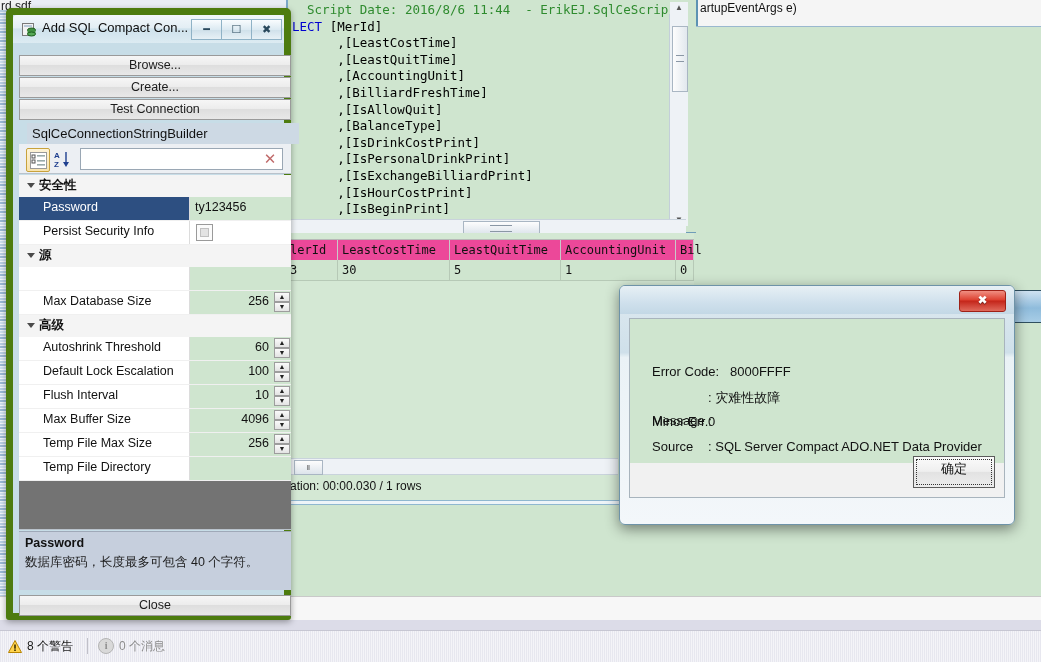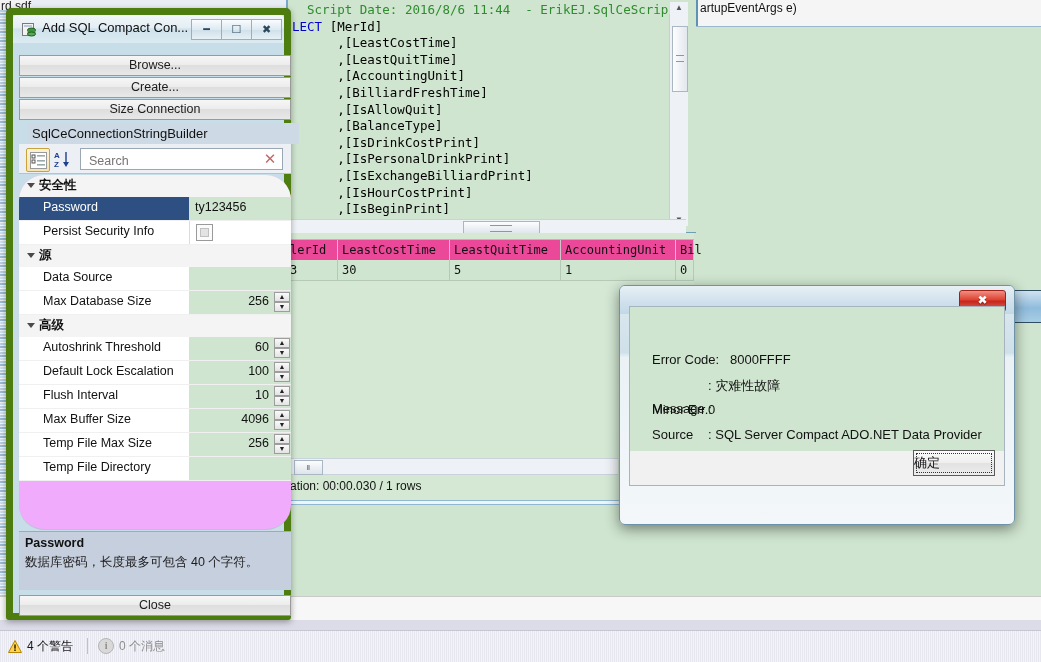--- a/index.html
+++ b/index.html
@@ -149,22 +149,22 @@
       font-size:11px;color:#1f3f8f;font-weight:bold;}
   #pg-search{left:61px;top:4px;width:203px;height:22px;background:#fff;
       border:1px solid #9aa7b4;box-sizing:border-box;}
   #pg-search-input{position:absolute;left:6px;top:2px;width:165px;height:17px;
       border:0;outline:0;background:transparent;font-size:12.5px;color:#9a9a9a;
       font-family:"Liberation Sans",sans-serif;}
   #pg-search-clear{position:absolute;right:4px;top:1px;width:16px;height:18px;
       text-align:center;line-height:18px;color:#c06a6a;font-size:15px;}
 
   
-  #pgrid{left:0;top:130px;width:272px;height:355px;background:#f0abfc;
-      border-bottom:1px solid #b9c2cb;box-sizing:border-box;overflow:hidden;border-radius:25px;}
+  #pgrid{left:0;top:130px;width:272px;height:355px;background:#737373;
+      border-bottom:1px solid #b9c2cb;box-sizing:border-box;overflow:hidden;}
   .pcat{position:relative;height:22px;background:#f4f4f4;}
   .pcat .tri{position:absolute;left:8px;top:8px;width:0;height:0;
       border-left:4px solid transparent;border-right:4px solid transparent;
       border-top:5px solid #4a4a4a;}
   .pcat .lab{position:absolute;left:20px;top:2px;font-size:12.5px;font-weight:bold;color:#111;}
   .prow{position:relative;height:23px;background:#fff;border-bottom:1px solid #f0f0f0;}
   .prow .nm{position:absolute;left:24px;top:3px;font-size:12.5px;color:#111;}
   .prow.sel .nm{left:24px;color:#fff;}
   .prow .nmcell{position:absolute;left:0;top:0;width:170px;height:23px;}
   .prow.sel .nmcell{background:#2d4f81;}
@@ -196,28 +196,28 @@
       background:linear-gradient(180deg,#dfeaf0 0%,#cfe0ea 28%,#eaf2f6 30%,#f3f7fa 100%);
       border:1px solid #6e93a8;
       box-shadow:0 4px 14px rgba(0,0,0,.45);box-sizing:border-box;}
   #err-titlebar{left:0;top:0;width:100%;height:28px;border-radius:5px 5px 0 0;
       background:linear-gradient(180deg,#e7f0f5,#cfe0ec 60%,#c3d8e6);}
   #err-close{right:8px;top:4px;width:45px;height:20px;
       background:linear-gradient(180deg,#f08f82,#dd4030 45%,#c4251a 50%,#e06a5c);
       border:1px solid #9e2117;border-radius:3px;
       text-align:center;line-height:18px;color:#fff;font-size:12px;font-weight:bold;
       text-shadow:0 1px 1px rgba(0,0,0,.5);}
-  #err-inner{left:9px;top:20px;width:376px;height:180px;background:#f1f1f1;
+  #err-inner{left:9px;top:32px;width:376px;height:180px;background:#f1f1f1;
       border:1px solid #a8b4bd;box-sizing:border-box;}
   #err-msgbox{left:0;top:0;width:100%;height:144px;background:#cfe5cf;}
   .err-line{position:absolute;font-size:13px;color:#111;white-space:nowrap;}
-  #err-ok{right:9px;bottom:9px;width:82px;height:26px;
+  #err-ok{right:9px;bottom:9px;width:82px;height:32px;
       background:linear-gradient(180deg,#fbfbfb,#efefef 48%,#e2e2e2 50%,#ededed);
       border:1px solid #5b5b5b;box-sizing:border-box;
-      line-height:24px;font-size:13px;color:#111;}
+      text-align:center;line-height:24px;font-size:13px;color:#111;}
   #err-ok .focusring{position:absolute;left:2px;top:2px;right:2px;bottom:2px;
       border:1px dotted #333;}
 </style>
 </head>
 <body>
 
 <div class="abs" id="ide-bg"></div>
 
 <div class="abs" id="ide-doc-tab-strip">
   <div class="abs" id="doc-tab-label">rd.sdf</div>
@@ -289,21 +289,21 @@
 <div class="abs" id="statusbar"></div>
 <div class="abs" id="status-items">
   <div class="status-item">
     <span class="warn-ico">
       <svg width="14" height="13" viewBox="0 0 14 13">
         <polygon points="7,0.5 13.5,12.5 0.5,12.5" fill="#ffd34d" stroke="#b88400" stroke-width="1"></polygon>
         <rect x="6.2" y="4.5" width="1.6" height="4.2" fill="#3a2b00"></rect>
         <rect x="6.2" y="9.4" width="1.6" height="1.6" fill="#3a2b00"></rect>
       </svg>
     </span>
-    <span>4 个警告</span>
+    <span>8 个警告</span>
   </div>
   <div class="status-sep"></div>
   <div class="status-item status-dim">
     <span class="info-ico">i</span>
     <span>0 个消息</span>
   </div>
 </div>
 
 <div class="abs" id="conn-dialog">
 
@@ -327,21 +327,21 @@
     </div>
     <div class="win-btn" id="btn-close">
       <span class="g">✖</span>
     </div>
   </div>
 
   <div class="abs" id="conn-body">
 
     <div class="dlg-button" id="btn-browse">Browse...</div>
     <div class="dlg-button" id="btn-create">Create...</div>
-    <div class="dlg-button" id="btn-test">Size Connection</div>
+    <div class="dlg-button" id="btn-test">Test Connection</div>
 
     <div class="abs" id="pg-title">SqlCeConnectionStringBuilder</div>
 
     <div class="abs" id="pg-toolbar">
       <div class="abs" id="tb-categorize">
         <div class="inner">
           <svg width="15" height="15" viewBox="0 0 15 15">
             <rect x="1" y="2" width="3" height="3" fill="#fff" stroke="#555"></rect>
             <line x1="2.5" y1="3.5" x2="2.5" y2="3.5" stroke="#555"></line>
             <rect x="6" y="2" width="8" height="1.6" fill="#9aa"></rect>
@@ -353,21 +353,20 @@
       </div>
       <div class="abs" id="tb-sort">
         <svg width="22" height="20" viewBox="0 0 22 20">
           <text x="1" y="9" font-size="8" fill="#1f3f8f" font-family="Liberation Sans">A</text>
           <text x="1" y="18" font-size="8" fill="#1f3f8f" font-family="Liberation Sans">Z</text>
           <line x1="13" y1="3" x2="13" y2="16" stroke="#1f3f8f" stroke-width="1.4"></line>
           <polygon points="10,13 16,13 13,18" fill="#1f3f8f"></polygon>
         </svg>
       </div>
       <div class="abs" id="pg-search">
-        <input id="pg-search-input" type="text" placeholder="Search" style="">
         <span id="pg-search-clear">✕</span>
       </div>
     </div>
 
     <div class="abs" id="pgrid">
         <div class="pcat">
           <span class="tri"></span>
           <span class="lab">安全性</span>
         </div>
         <div class="prow sel">
@@ -386,23 +385,20 @@
             <span class="pcheck">
               <i></i>
             </span>
           </div>
         </div>
         <div class="pcat">
           <span class="tri"></span>
           <span class="lab">源</span>
         </div>
         <div class="prow">
-          <div class="nmcell">
-            <span class="nm">Data Source</span>
-          </div>
           <div class="val">
             <span class="valtext"></span>
           </div>
         </div>
         <div class="prow">
           <div class="nmcell">
             <span class="nm">Max Database Size</span>
           </div>
           <div class="val">
             <span class="valnum">256</span>

